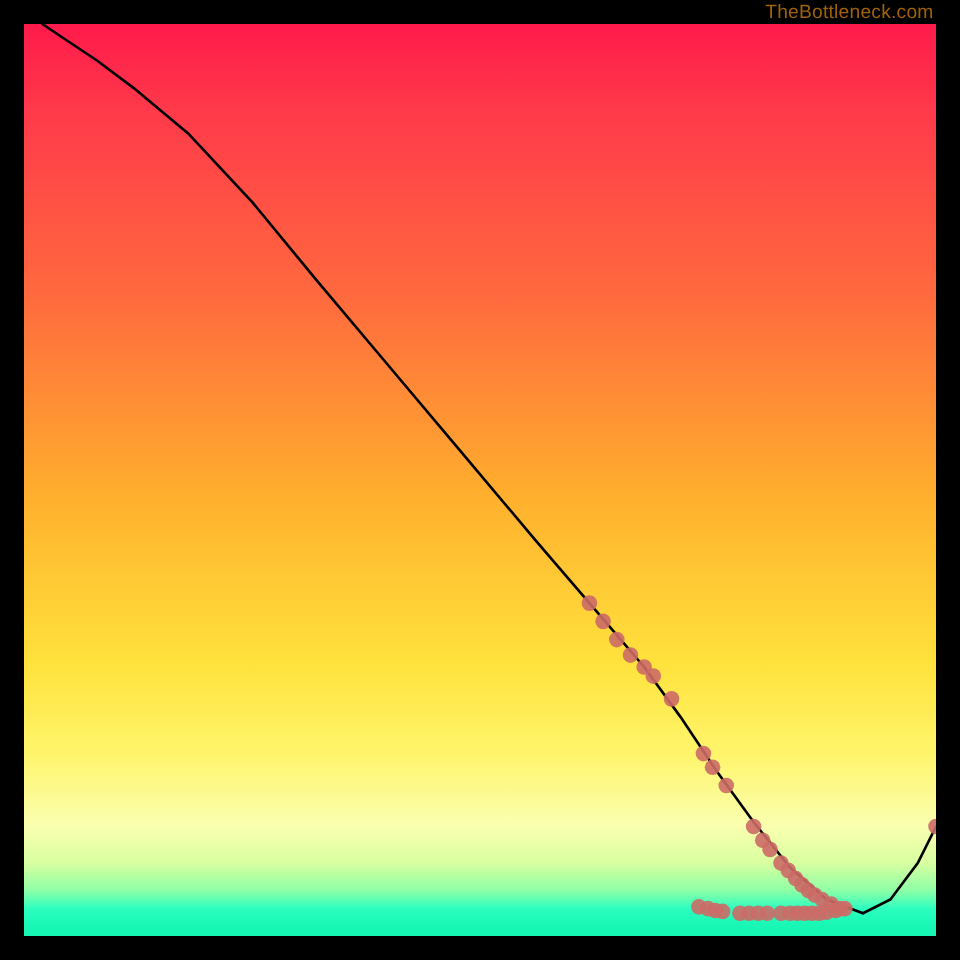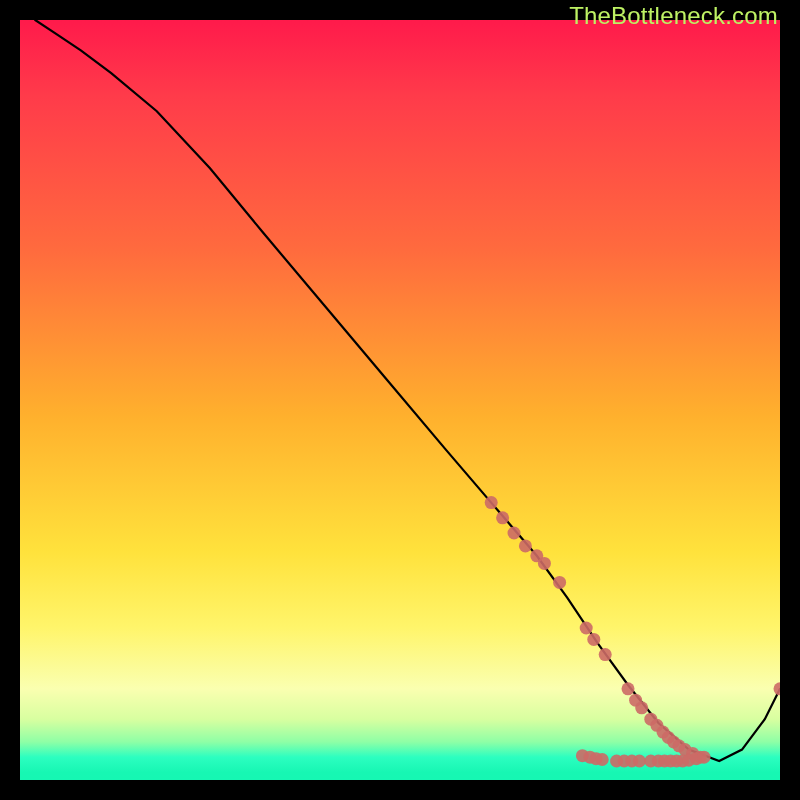--- a/index.html
+++ b/index.html
@@ -39,22 +39,22 @@
       #8effa6 95%,
       #2cfec0 97%,
       #17f7b3 99%,
       #16f7b3 100%
     );
   }
   .watermark {
     position: absolute;
     top: 2px;
     right: 22px;
-    color: #bef264;
-    font-size: 24px;
+    color: #a16207;
+    font-size: 16px;
     letter-spacing: .2px;
     z-index: 4;
   }
   svg.plot {
     position: absolute;
     left: 0;
     top: 0;
     width: 100%;
     height: 100%;
     z-index: 3;

